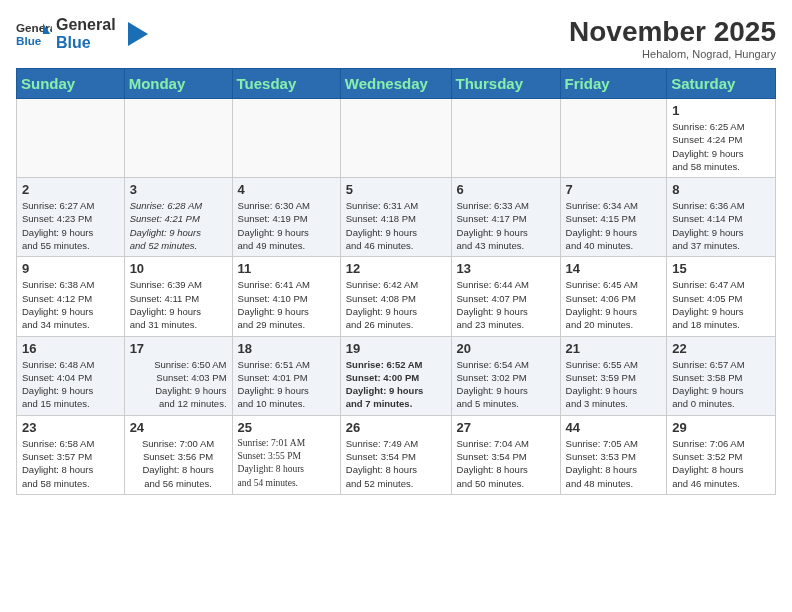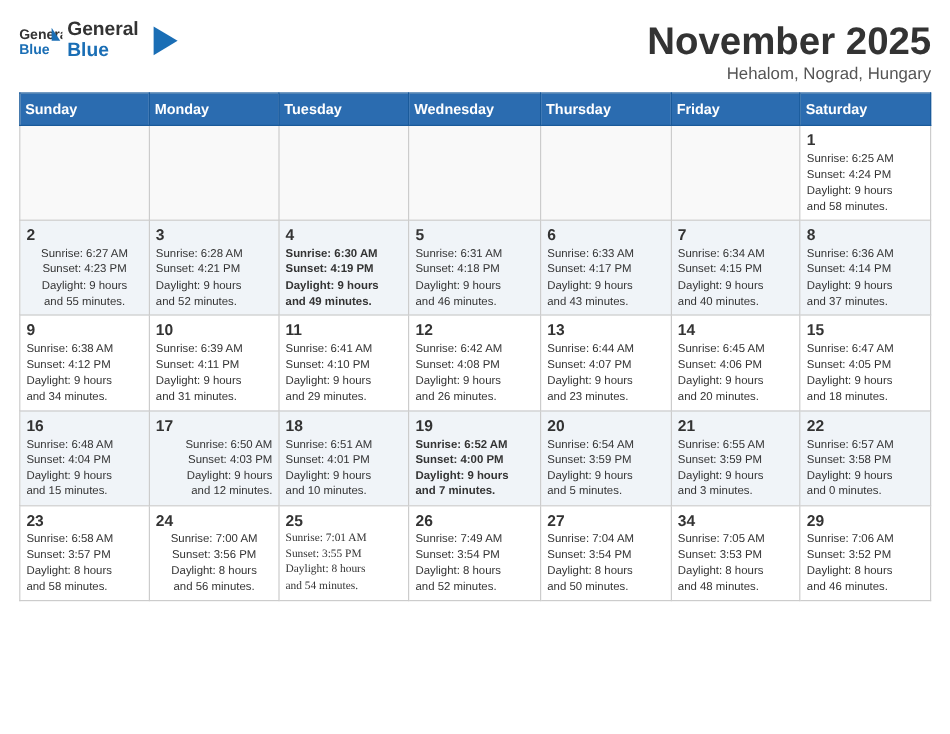--- a/index.html
+++ b/index.html
@@ -22,37 +22,37 @@
       gap: 4px;
     }
     .logo-icon {
       width: 36px;
       height: 36px;
     }
     .title-section {
       text-align: right;
     }
     .month-year {
-      font-size: 32px;
+      font-size: 28px;
       font-weight: bold;
       color: #333;
     }
     .location {
-      font-size: 14px;
+      font-size: 11px;
       color: #555;
     }
     .calendar {
       width: 100%;
       border-collapse: collapse;
       border: 1px solid #ccc;
     }
     .calendar th {
       background-color: #2b6cb0;
-      color: #ffffff;
-      font-size: 12px;
+      color: #86efac;
+      font-size: 15px;
       font-weight: bold;
       padding: 6px 4px;
       text-align: left;
       border: 1px solid #1a5a9a;
     }
     .calendar td {
       border: 1px solid #ccc;
       vertical-align: top;
       padding: 4px 5px;
       width: 113px;
@@ -131,35 +131,35 @@
           <span class="day-number">1</span>
           <div class="day-info" style="white-space: pre-line;">Sunrise: 6:25 AM
 Sunset: 4:24 PM
 Daylight: 9 hours
 and 58 minutes.</div>
         </td>
       </tr>
       <tr class="alt-row">
         <td>
           <span class="day-number">2</span>
-          <div class="day-info" style="white-space: pre-line; text-align: center;">Sunrise: 6:27 AM
+          <div class="day-info" style="white-space: pre-line;">Sunrise: 6:27 AM
 Sunset: 4:23 PM
 Daylight: 9 hours
 and 55 minutes.</div>
         </td>
         <td>
           <span class="day-number">3</span>
-          <div class="day-info" style="white-space: pre-line;">Sunrise: 6:28 AM
+          <div class="day-info" style="white-space: pre-line; font-style: italic;">Sunrise: 6:28 AM
 Sunset: 4:21 PM
 Daylight: 9 hours
 and 52 minutes.</div>
         </td>
         <td>
           <span class="day-number">4</span>
-          <div class="day-info" style="white-space: pre-line; font-weight: bold;">Sunrise: 6:30 AM
+          <div class="day-info" style="white-space: pre-line;">Sunrise: 6:30 AM
 Sunset: 4:19 PM
 Daylight: 9 hours
 and 49 minutes.</div>
         </td>
         <td>
           <span class="day-number">5</span>
           <div class="day-info" style="white-space: pre-line;">Sunrise: 6:31 AM
 Sunset: 4:18 PM
 Daylight: 9 hours
 and 46 minutes.</div>
@@ -262,21 +262,21 @@
         <td>
           <span class="day-number">19</span>
           <div class="day-info" style="white-space: pre-line; font-weight: bold;">Sunrise: 6:52 AM
 Sunset: 4:00 PM
 Daylight: 9 hours
 and 7 minutes.</div>
         </td>
         <td>
           <span class="day-number">20</span>
           <div class="day-info" style="white-space: pre-line;">Sunrise: 6:54 AM
-Sunset: 3:59 PM
+Sunset: 3:02 PM
 Daylight: 9 hours
 and 5 minutes.</div>
         </td>
         <td>
           <span class="day-number">21</span>
           <div class="day-info" style="white-space: pre-line;">Sunrise: 6:55 AM
 Sunset: 3:59 PM
 Daylight: 9 hours
 and 3 minutes.</div>
         </td>
@@ -318,21 +318,21 @@
 and 52 minutes.</div>
         </td>
         <td>
           <span class="day-number">27</span>
           <div class="day-info" style="white-space: pre-line;">Sunrise: 7:04 AM
 Sunset: 3:54 PM
 Daylight: 8 hours
 and 50 minutes.</div>
         </td>
         <td>
-          <span class="day-number">34</span>
+          <span class="day-number">44</span>
           <div class="day-info" style="white-space: pre-line;">Sunrise: 7:05 AM
 Sunset: 3:53 PM
 Daylight: 8 hours
 and 48 minutes.</div>
         </td>
         <td>
           <span class="day-number">29</span>
           <div class="day-info" style="white-space: pre-line;">Sunrise: 7:06 AM
 Sunset: 3:52 PM
 Daylight: 8 hours

